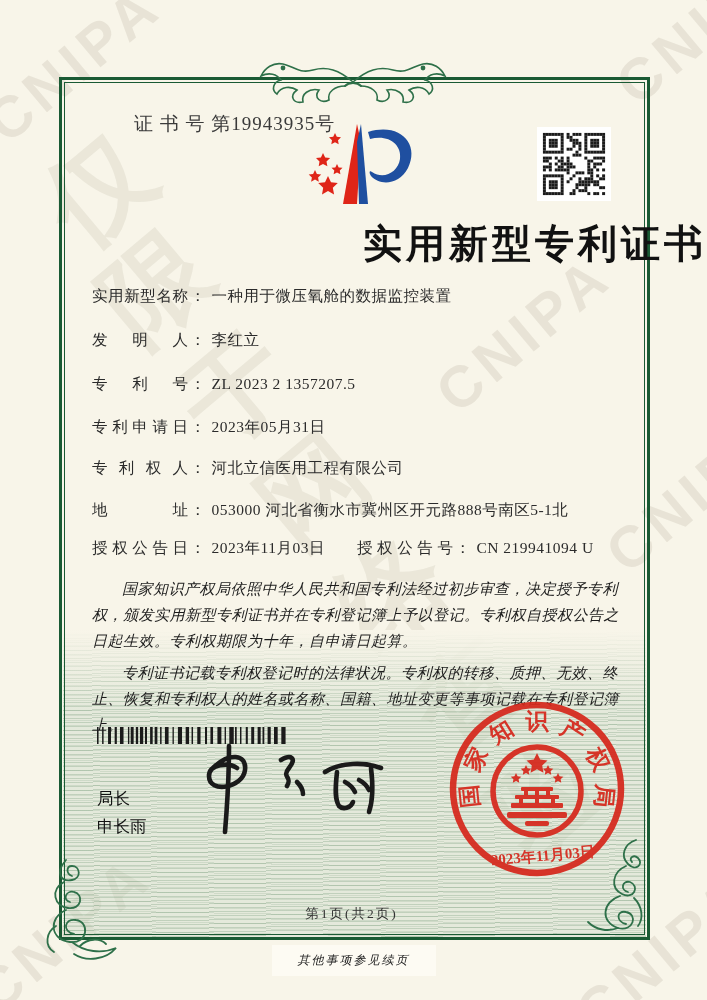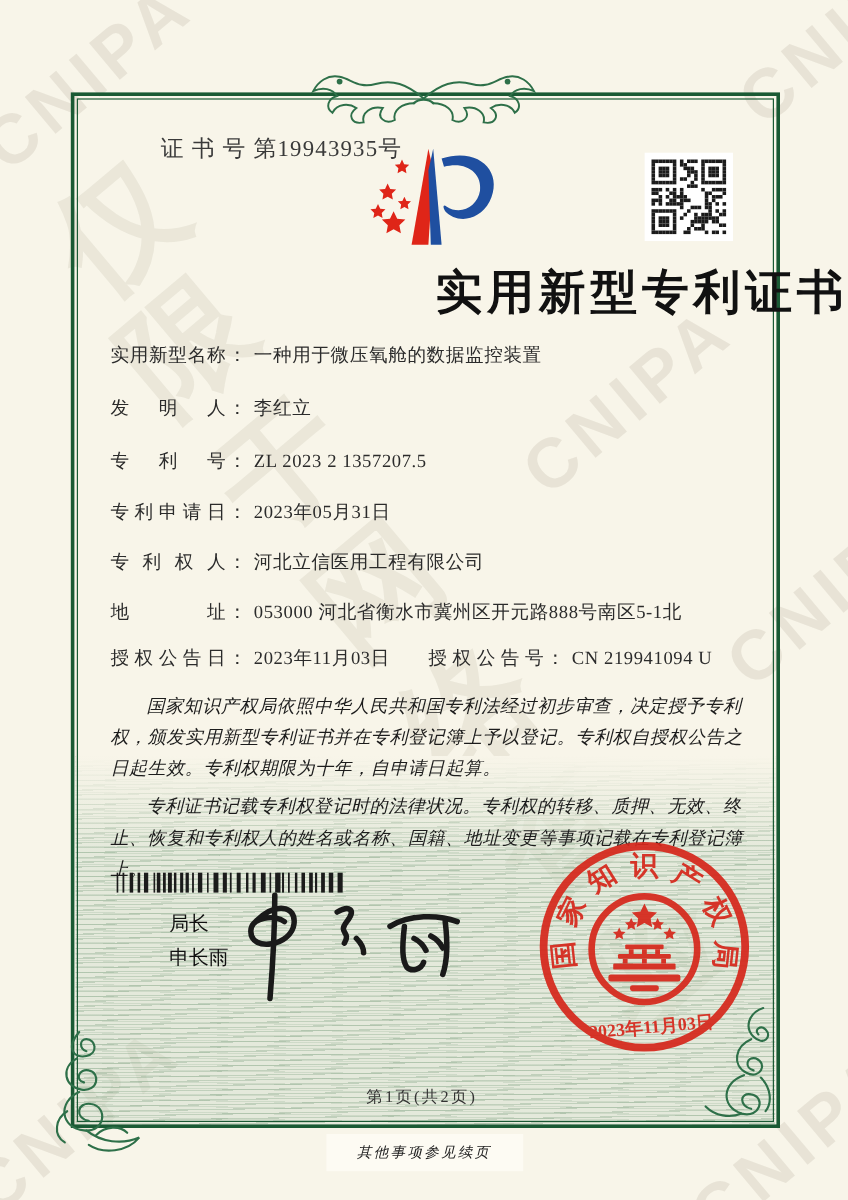--- a/index.html
+++ b/index.html
@@ -57,22 +57,22 @@
   .fvalue{letter-spacing:0.5px;}
   .grant2{margin-left:32px;}
   
   .body-text{
     position:absolute;left:92px;top:577px;width:528px;
     font-style:italic;font-size:15px;line-height:1.72;color:#1c1c1c;
   }
   .body-text p{margin:0 0 7px 0;text-indent:2em;letter-spacing:0.5px;}
   
   .barcode{position:absolute;left:97px;top:727px;}
-  .director{position:absolute;left:97px;top:756px;font-family:"Liberation Sans","DejaVu Sans",sans-serif;
-    font-size:16.5px;color:#111;line-height:1.7;margin-left:44px;}
+  .director{position:absolute;left:97px;top:784px;font-family:"Liberation Sans","DejaVu Sans",sans-serif;
+    font-size:16.5px;color:#111;line-height:1.7;}
   .signature{position:absolute;left:185px;top:738px;}
   .seal{position:absolute;left:447px;top:699px;opacity:0.93;}
   .page-num{position:absolute;left:59px;top:905px;width:585px;text-align:center;font-size:13.5px;letter-spacing:2px;color:#333;}
   .note-box{
     position:absolute;left:50%;top:945px;transform:translateX(-50%);
     background:#fdfbf3;padding:7px 26px;font-style:italic;font-size:12px;
     letter-spacing:2px;color:#222;white-space:nowrap;
   }
   .ornament{position:absolute;z-index:4;pointer-events:none;}
   .orn-top{left:243px;top:52px;}

